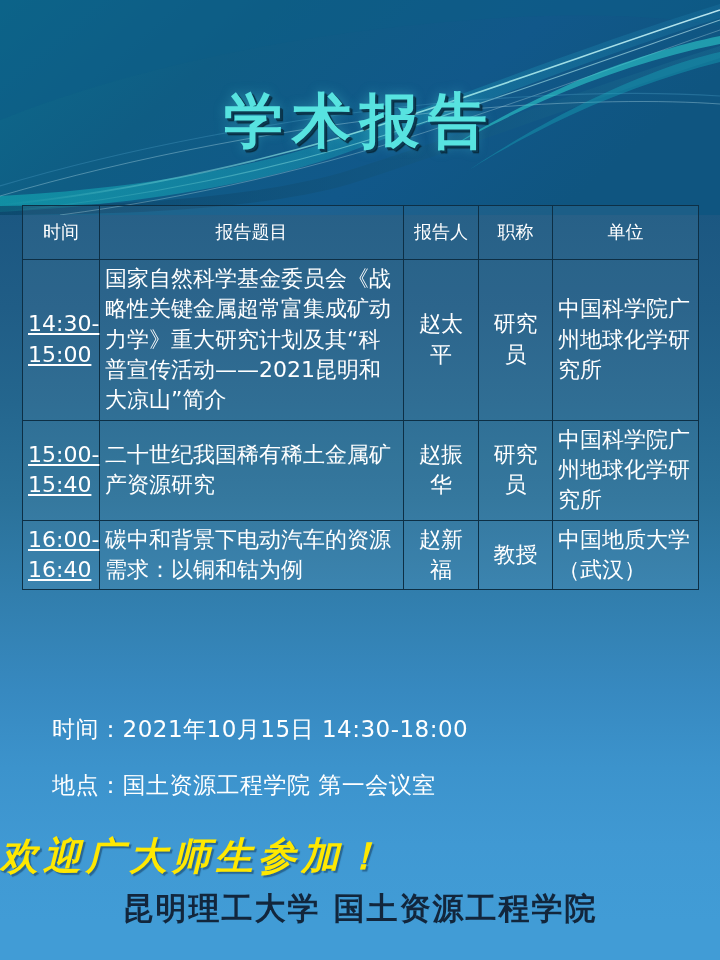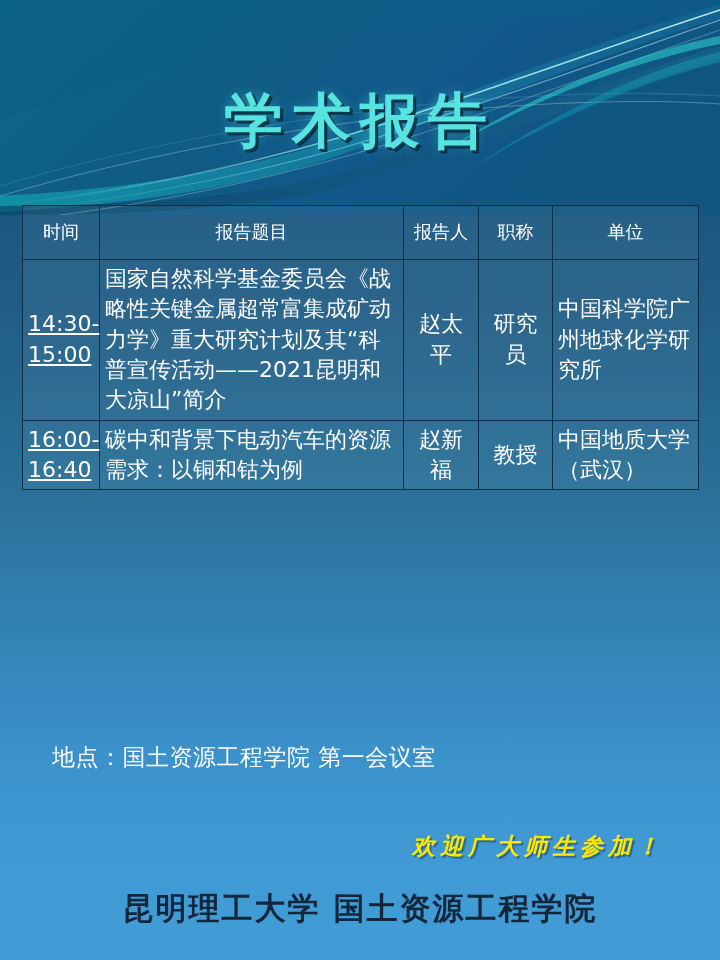--- a/index.html
+++ b/index.html
@@ -112,33 +112,33 @@
     left: 52px;
     width: 640px;
   }
   .info-line {
     font-size: 23px;
     color: #ffffff;
     letter-spacing: 0.5px;
     line-height: 1.2;
   }
   .info-time  { top: 716px; }
-  .info-place { top: 744px; }
+  .info-place { top: 772px; }
 
   
   .slogan {
     position: absolute;
     left: 0;
     top: 831px;
     width: 664px;
-    text-align: right;
+    text-align: left;
     font-family: "DejaVu Serif", "Liberation Serif", serif;
     font-style: italic;
     font-weight: bold;
-    font-size: 23px;
+    font-size: 38px;
     letter-spacing: 5px;
     color: #ffe800;
     text-shadow: 2px 2px 1px rgba(20,60,95,0.55);
   }
 
   
   .org {
     position: absolute;
     left: 0;
     top: 888px;
@@ -231,31 +231,42 @@
       <tbody>
         <tr>
           <td class="cell-time">14:30-
 15:00</td>
           <td class="cell-topic">国家自然科学基金委员会《战略性关键金属超常富集成矿动力学》重大研究计划及其“科普宣传活动——2021昆明和大凉山”简介</td>
           <td class="cell-speaker">赵太平</td>
           <td class="cell-rank">研究员</td>
           <td class="cell-unit">中国科学院广州地球化学研究所</td>
         </tr>
         <tr>
+          <td class="cell-time">15:00-
+15:40</td>
+          <td class="cell-topic">二十世纪我国稀有稀土金属矿产资源研究</td>
+          <td class="cell-speaker">赵振华</td>
+          <td class="cell-rank">研究员</td>
+          <td class="cell-unit">中国科学院广州地球化学研究所</td>
+        </tr>
+        <tr>
           <td class="cell-time">16:00-
 16:40</td>
           <td class="cell-topic">碳中和背景下电动汽车的资源需求：以铜和钴为例</td>
           <td class="cell-speaker">赵新福</td>
           <td class="cell-rank">教授</td>
           <td class="cell-unit">中国地质大学（武汉）</td>
         </tr>
       </tbody>
     </table>
   </div>
 
+  <div class="info info-time">
+    <div class="info-line">时间：2021年10月15日  14:30-18:00</div>
+  </div>
   <div class="info info-place">
     <div class="info-line">地点：国土资源工程学院  第一会议室</div>
   </div>
 
   <div class="slogan">欢迎广大师生参加！</div>
 
   <div class="org">昆明理工大学  国土资源工程学院</div>
 
 </div>
 

